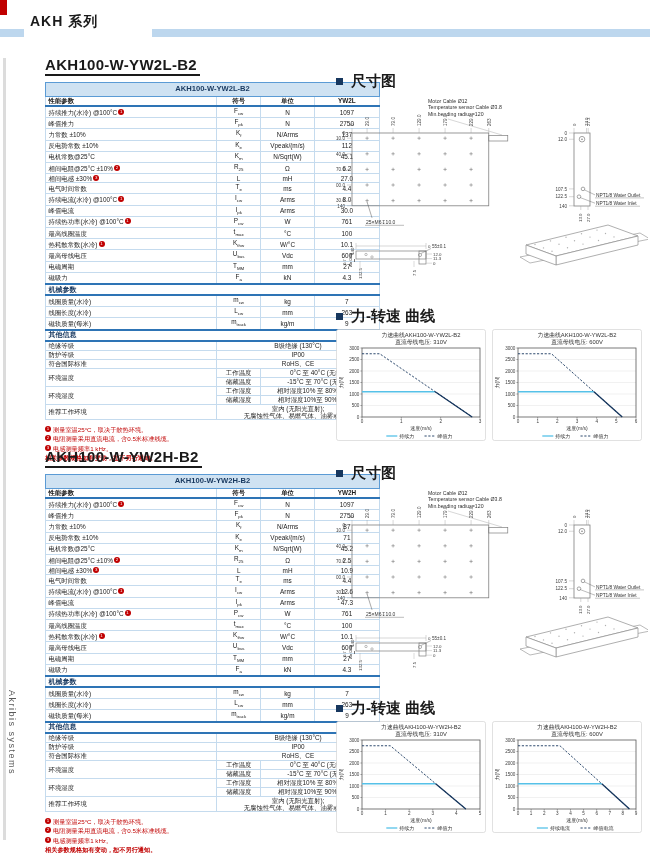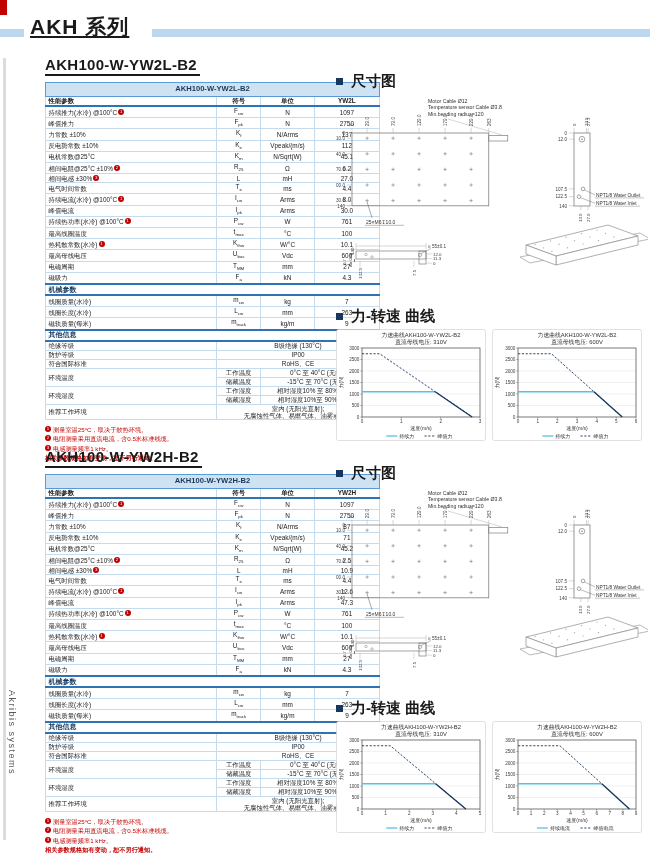--- a/index.html
+++ b/index.html
@@ -3,22 +3,22 @@
 <meta charset="utf-8">
 <style>
   html,body{margin:0;padding:0;background:#fff;}
   .page{position:relative;width:650px;height:863px;background:#fff;overflow:hidden;
         font-family:"Liberation Sans","DejaVu Sans",sans-serif;color:#1a1a1a;}
   .corner-mark{position:absolute;left:0;top:0;width:7px;height:15px;background:#c00000;}
   .page-header{position:absolute;top:22px;left:0;right:0;height:20px;}
   .bar{position:absolute;top:7px;height:8px;background:#bdd7ee;}
   .bar-left{left:0;width:24px;}
   .bar-right{left:152px;right:0;}
-  .series-title{position:absolute;left:30px;top:-9px;margin:0;font-size:21px;font-weight:bold;
-        color:#1a1a1a;letter-spacing:1px;white-space:nowrap;text-decoration:underline;}
+  .series-title{position:absolute;left:30px;top:-9px;margin:0;font-size:14px;font-weight:bold;
+        color:#1a1a1a;letter-spacing:1px;white-space:nowrap;}
   .side-rail{position:absolute;left:3px;top:58px;width:3px;height:782px;background:#dcdcdc;}
   .brand-vertical{position:absolute;left:7px;top:690px;writing-mode:vertical-rl;
         font-size:9px;color:#595959;letter-spacing:1.5px;}
   .model-section{position:absolute;left:0;width:650px;}
   .s1{top:56px;} .s2{top:448px;}
   .left-col{position:absolute;left:45px;top:0;width:335px;}
   .right-col{position:absolute;left:336px;top:16px;width:312px;}
   .model-title{display:inline-block;margin:0 0 6px 0;font-size:15px;font-weight:bold;
         border-bottom:2px solid #1a1a1a;padding:0 3px 1px 0;letter-spacing:.3px;}
   

